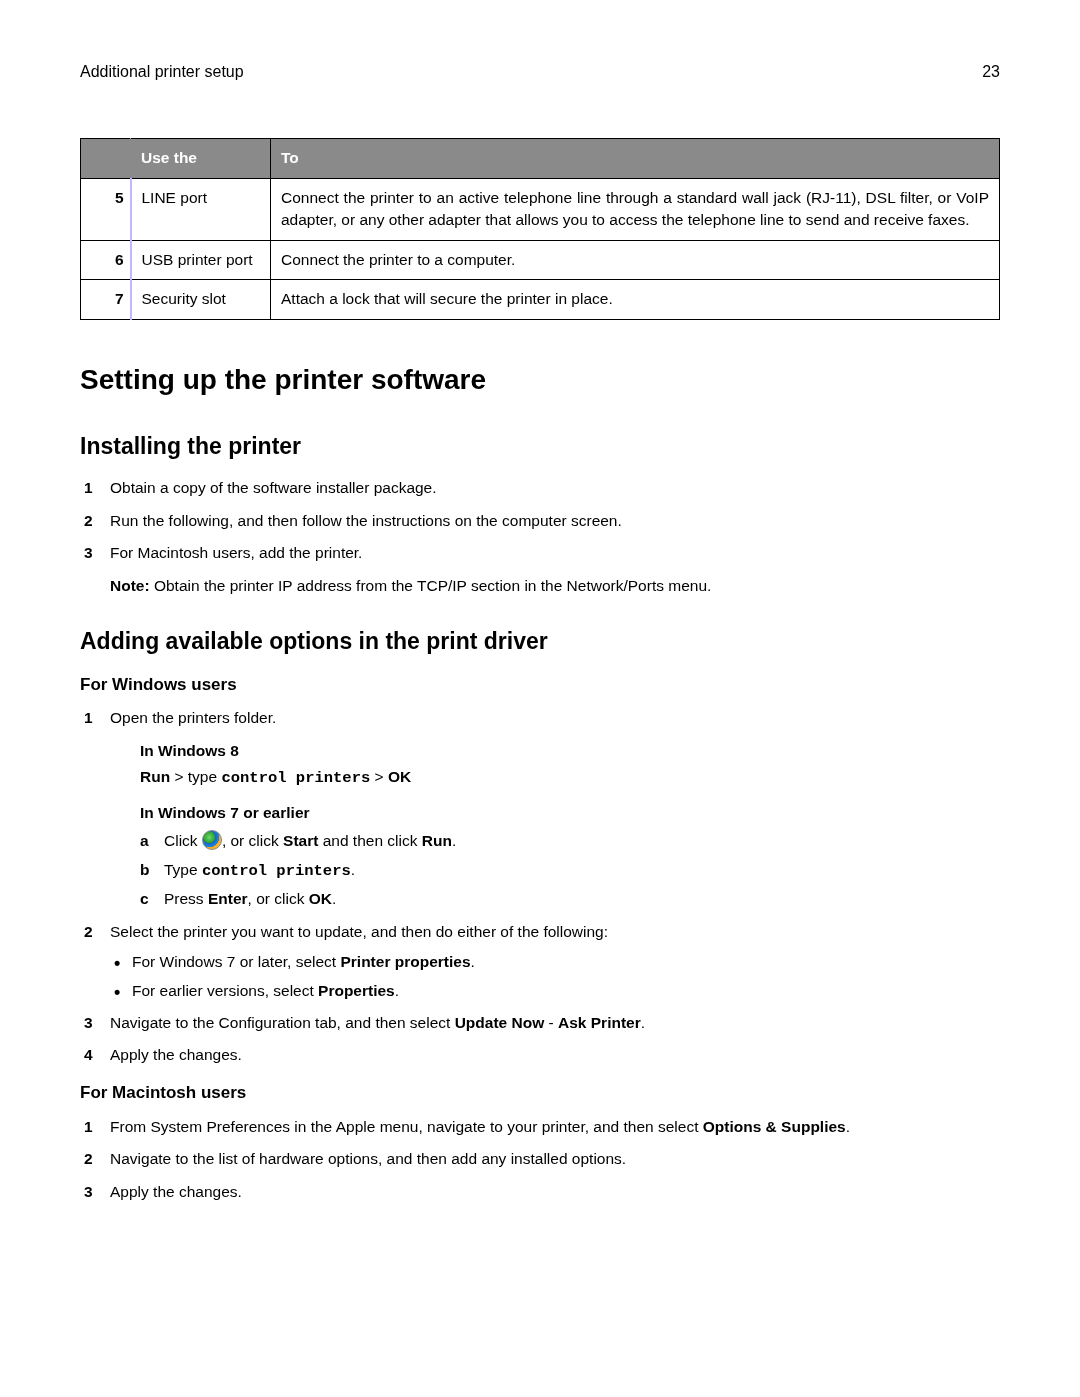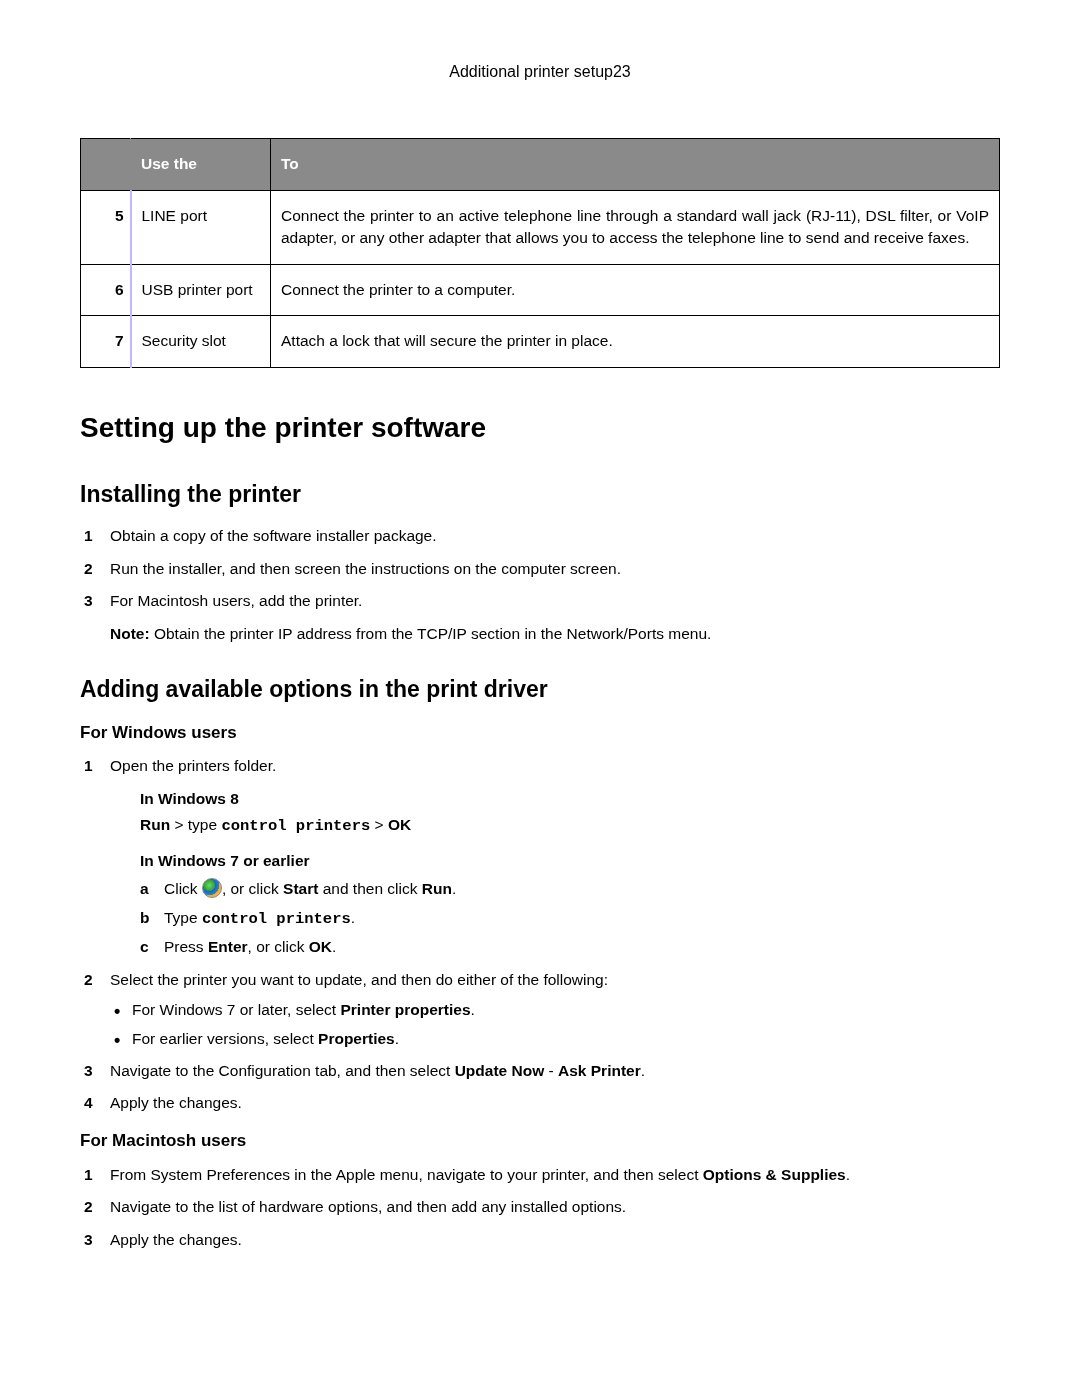--- a/index.html
+++ b/index.html
@@ -11,37 +11,37 @@
     font-family: "Segoe UI", "Helvetica Neue", Arial, sans-serif;
     color: #000;
     font-size: 15.5px;
     line-height: 1.45;
   }
   .page {
     padding: 60px 80px 40px 80px;
   }
   .page-header {
     display: flex;
-    justify-content: center;
+    justify-content: space-between;
     align-items: baseline;
     font-size: 16px;
     margin-bottom: 55px;
   }
   .page-header .title { }
   .page-header .pageno { }
 
   
   table.ports {
     border-collapse: collapse;
     width: 100%;
     margin-bottom: 40px;
   }
   table.ports th, table.ports td {
     border: 1px solid #000;
-    padding: 14px 10px;
+    padding: 8px 10px;
     vertical-align: top;
     text-align: left;
     font-size: 15.5px;
   }
   table.ports th {
     background: #8a8a8a;
     color: #fff;
     font-weight: 600;
   }
   table.ports th.blank {
@@ -187,21 +187,21 @@
   <h1>Setting up the printer software</h1>
 
   <h2>Installing the printer</h2>
   <ol class="numlist">
     <li>
       <span class="marker">1</span>
       <span>Obtain a copy of the software installer package.</span>
     </li>
     <li>
       <span class="marker">2</span>
-      <span>Run the installer, and then screen the instructions on the computer screen.</span>
+      <span>Run the following, and then follow the instructions on the computer screen.</span>
     </li>
     <li>
       <span class="marker">3</span>
       <span>For Macintosh users, add the printer.</span>
       <div class="note-line">
         <span class="label">Note:</span><span> Obtain the printer IP address from the TCP/IP section in the Network/Ports menu.</span>
       </div>
     </li>
   </ol>
 

